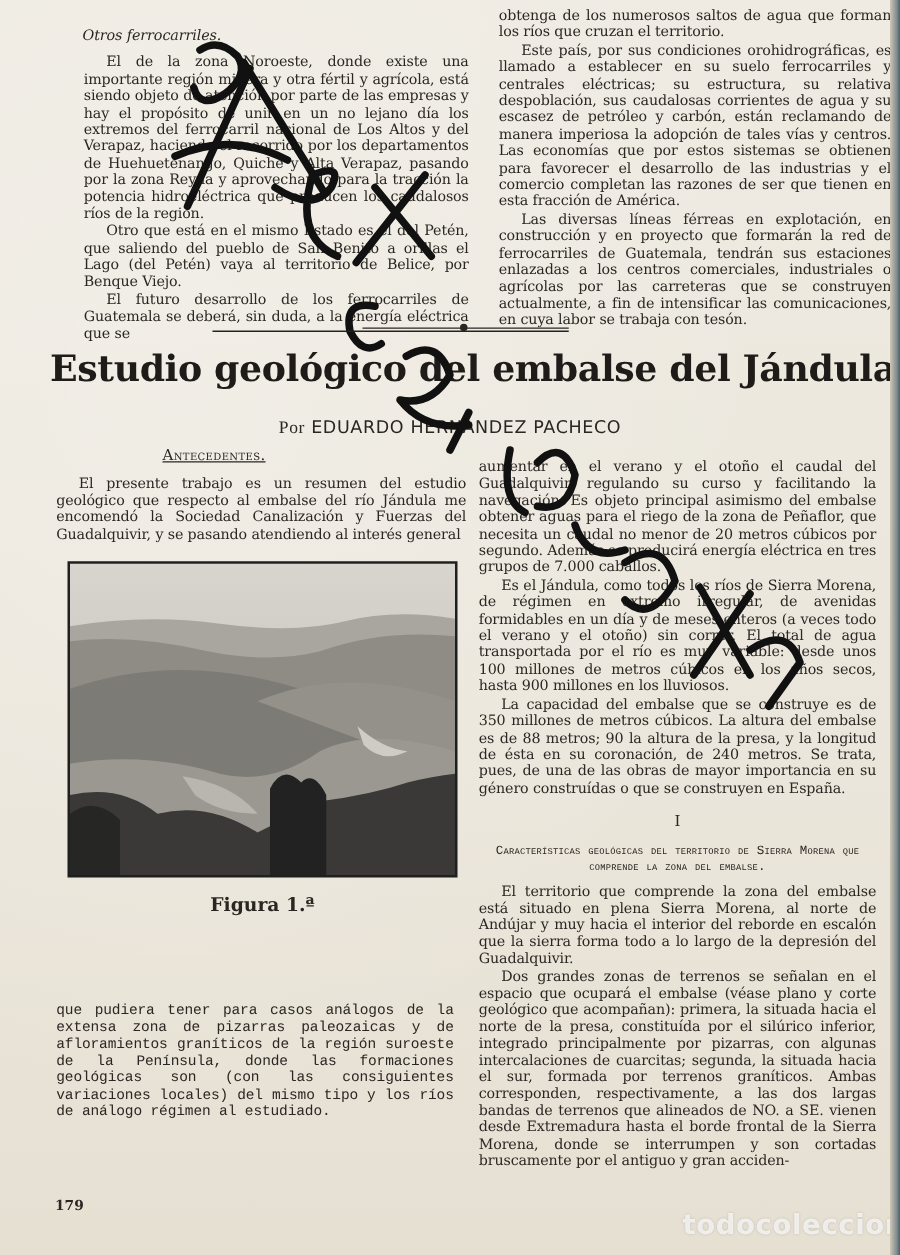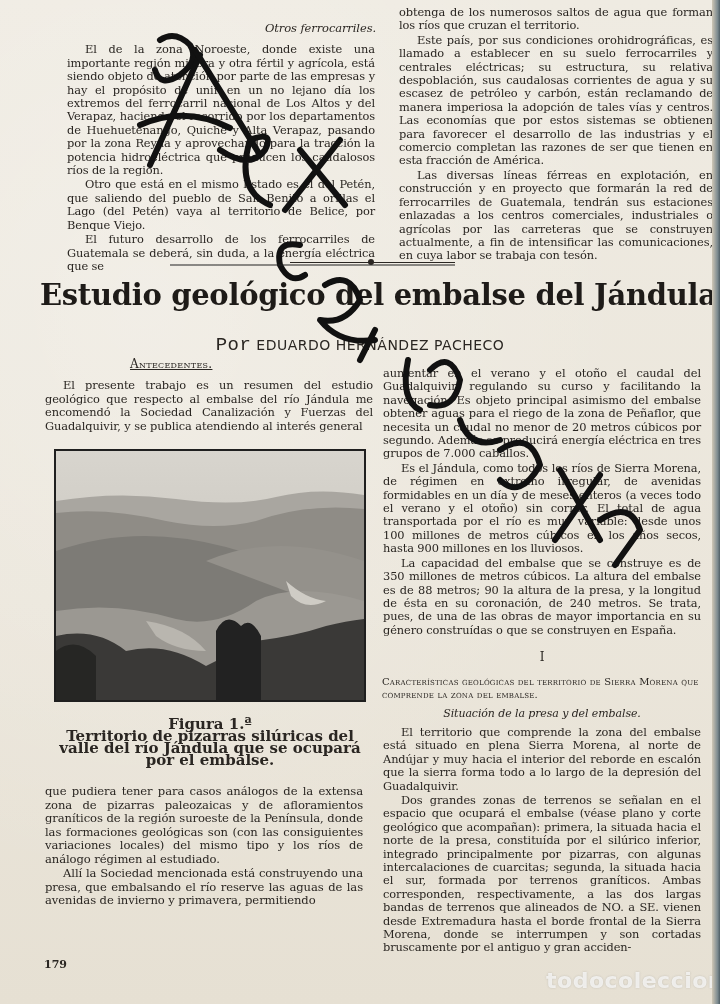--- a/index.html
+++ b/index.html
@@ -17,49 +17,49 @@
   }
   .edge-right {
     position:absolute; right:0; top:0; width:8px; height:1004px;
     background:linear-gradient(90deg,#cfc7b6,#7c8a8f 70%,#4e5d64);
   }
   .col { position:absolute; font-size:11.4px; line-height:13.4px; text-align:justify; letter-spacing:-0.1px; }
   .col p { margin:1px; text-indent:18px; }
   .col p.noindent { text-indent:0; }
   .col-left-top { left:66px; top:22px; width:310px; }
   .col-right-top { left:398px; top:5px; width:316px; }
-  .section-title-italic { font-style:italic; text-align:right; font-size:11.5px; margin:0 0 8px 0; }
+  .section-title-italic { font-style:italic; text-align:left; font-size:11.5px; margin:0 0 8px 0; }
   .divider {
     position:absolute; left:290px; top:262px; width:165px; height:1px; background:#2a2622;
   }
   .divider-dot { position:absolute; left:368px; top:259px; width:6px; height:6px; border-radius:50%; background:#2a2622; }
   .main-title {
     position:absolute; left:40px; top:278px; width:640px; text-align:center;
     font-family:"DejaVu Serif", serif; font-weight:bold; font-size:29px; letter-spacing:-0.3px;
     color:#1e1b18; white-space:nowrap;
   }
   .byline {
     position:absolute; left:40px; top:334px; width:640px; text-align:center;
     font-family:"DejaVu Sans", sans-serif; font-size:14px; letter-spacing:0.5px;
   }
-  .byline .por { font-family:Liberation Mono, monospace; font-size:19px;margin-top:16px; }
+  .byline .por { font-family:Liberation Serif, serif; font-size:14px;margin-top:16px; }
   .col-left-mid { left:44px; top:358px; width:330px; }
   .subhead-caps { font-size:10px; letter-spacing:0.3px; text-align:left; margin:0 0 8px 86px;text-decoration:underline; }
   .figure {
     position:absolute; left:54px; top:449px; width:312px; height:253px;
     border:2px solid #1f1f1f; box-sizing:border-box; overflow:hidden;
     background:linear-gradient(180deg,#d9d6cf 0%,#c9c6bf 18%,#9a9791 30%,#8b8984 45%,#a3a19b 60%,#6b6a66 75%,#2f2f2d 100%);
   }
   .fig-caption { position:absolute; left:44px; top:718px; width:332px; text-align:center; font-size:15px; line-height:12px; font-weight:bold; }
   .fig-caption .fig-no { font-weight:bold; display:block; }
-  .col-left-bot { left:44px; top:784px; width:320px; font-size:11.6px; line-height:13.5px; }
+  .col-left-bot { left:44px; top:801px; width:320px; font-size:11.6px; line-height:13.5px;font-family:Liberation Mono, monospace; }
   .page-num { position:absolute; left:44px; top:958px; font-size:11px; font-weight:bold; }
   .col-right-mid { left:382px; top:366px; width:320px; }
   .roman { text-align:center; margin:14px 0 10px 0; font-size:12px; }
-  .caps-heading { text-align:left; font-size:10px; letter-spacing:0.2px; line-height:13px; margin:0 0 6px 0; font-variant:small-caps; }
+  .caps-heading { text-align:center; font-size:10px; letter-spacing:0.2px; line-height:13px; margin:0 0 6px 0; font-variant:small-caps;font-family:Liberation Mono, monospace; }
   .italic-sub { font-style:italic; text-align:center; font-size:11px; margin:0 0 6px 0; }
   .watermark {
     position:absolute; left:546px; top:968px; font-family:"DejaVu Sans", sans-serif; font-weight:bold;
     font-size:22px; letter-spacing:0.5px; color:rgba(255,255,255,0.72);
     text-shadow:0 0 2px rgba(120,120,120,0.35);
   }
   .scribble { position:absolute; left:0; top:0; width:720px; height:1004px; pointer-events:none; }
 </style>
 </head>
 <body>
@@ -83,21 +83,21 @@
   <div class="divider-dot"></div>
 
   <div class="main-title">Estudio geológico del embalse del Jándula</div>
   <div class="byline">
     <span class="por">Por</span>
     <span>EDUARDO HERNÁNDEZ PACHECO</span>
   </div>
 
   <div class="col col-left-mid">
     <div class="subhead-caps"><span style="font-variant:small-caps;font-size:12px">Antecedentes.</span></div>
-    <p>El presente trabajo es un resumen del estudio geológico que respecto al embalse del río Jándula me encomendó la Sociedad Canalización y Fuerzas del Guadalquivir, y se publica atendiendo al interés general</p>
+    <p>El presente trabajo es un resumen del estudio geológico que respecto al embalse del río Jándula me encomendó la Sociedad Canalización y Fuerzas del Guadalquivir, y se pasando atendiendo al interés general</p>
   </div>
 
   <div class="figure">
     <svg width="308" height="249" viewBox="0 0 308 249">
       <defs>
         <linearGradient id="sky" x1="0" y1="0" x2="0" y2="1">
           <stop offset="0" stop-color="#d8d5ce"></stop>
           <stop offset="1" stop-color="#bdbab3"></stop>
         </linearGradient>
       </defs>
@@ -110,37 +110,34 @@
       <path d="M230 130 Q250 148 270 150 Q250 160 235 145 Z" fill="#cfccc5"></path>
       <path d="M90 170 Q130 176 150 200 Q120 200 100 185 Z" fill="#b9b6af"></path>
       <path d="M0 185 Q40 176 70 200 Q110 190 150 215 Q180 200 200 190 Q240 185 270 175 Q290 170 308 168 L308 249 L0 249 Z" fill="#3a3937"></path>
       <path d="M160 180 Q170 160 185 175 Q195 165 205 185 L205 249 L160 249 Z" fill="#222"></path>
       <path d="M0 200 Q20 185 40 205 L40 249 L0 249 Z" fill="#262624"></path>
     </svg>
   </div>
 
   <div class="fig-caption">
     <span class="fig-no">Figura 1.ª</span>
-    <span>Territorio de pizarras silúricas del valle del río Jándula que se ocupará por el embalse.</span>
   </div>
 
   <div class="col col-left-bot">
     <p class="noindent">que pudiera tener para casos análogos de la extensa zona de pizarras paleozaicas y de afloramientos graníticos de la región suroeste de la Península, donde las formaciones geológicas son (con las consiguientes variaciones locales) del mismo tipo y los ríos de análogo régimen al estudiado.</p>
-    <p>Allí la Sociedad mencionada está construyendo una presa, que embalsando el río reserve las aguas de las avenidas de invierno y primavera, permitiendo</p>
   </div>
 
   <div class="page-num">179</div>
 
   <div class="col col-right-mid">
     <p class="noindent">aumentar en el verano y el otoño el caudal del Guadalquivir, regulando su curso y facilitando la navegación. Es objeto principal asimismo del embalse obtener aguas para el riego de la zona de Peñaflor, que necesita un caudal no menor de 20 metros cúbicos por segundo. Además se producirá energía eléctrica en tres grupos de 7.000 caballos.</p>
     <p>Es el Jándula, como todos los ríos de Sierra Morena, de régimen en extremo irregular, de avenidas formidables en un día y de meses enteros (a veces todo el verano y el otoño) sin correr. El total de agua transportada por el río es muy variable: desde unos 100 millones de metros cúbicos en los años secos, hasta 900 millones en los lluviosos.</p>
     <p>La capacidad del embalse que se construye es de 350 millones de metros cúbicos. La altura del embalse es de 88 metros; 90 la altura de la presa, y la longitud de ésta en su coronación, de 240 metros. Se trata, pues, de una de las obras de mayor importancia en su género construídas o que se construyen en España.</p>
     <div class="roman">I</div>
     <div class="caps-heading">Características geológicas del territorio de Sierra Morena que comprende la zona del embalse.</div>
-    <div class="italic-sub">Situación de la presa y del embalse.</div>
     <p>El territorio que comprende la zona del embalse está situado en plena Sierra Morena, al norte de Andújar y muy hacia el interior del reborde en escalón que la sierra forma todo a lo largo de la depresión del Guadalquivir.</p>
     <p>Dos grandes zonas de terrenos se señalan en el espacio que ocupará el embalse (véase plano y corte geológico que acompañan): primera, la situada hacia el norte de la presa, constituída por el silúrico inferior, integrado principalmente por pizarras, con algunas intercalaciones de cuarcitas; segunda, la situada hacia el sur, formada por terrenos graníticos. Ambas corresponden, respectivamente, a las dos largas bandas de terrenos que alineados de NO. a SE. vienen desde Extremadura hasta el borde frontal de la Sierra Morena, donde se interrumpen y son cortadas bruscamente por el antiguo y gran acciden-</p>
   </div>
 
   <svg class="scribble" viewBox="0 0 720 1004">
     <g fill="none" stroke="#111" stroke-width="6" stroke-linecap="round" stroke-linejoin="round">
       <path d="M160 40 Q175 30 190 45 Q200 60 180 75 Q160 88 155 70"></path>
       <path d="M200 55 L150 165"></path>
       <path d="M195 50 L260 155"></path>
       <path d="M140 125 Q185 105 230 128"></path>

